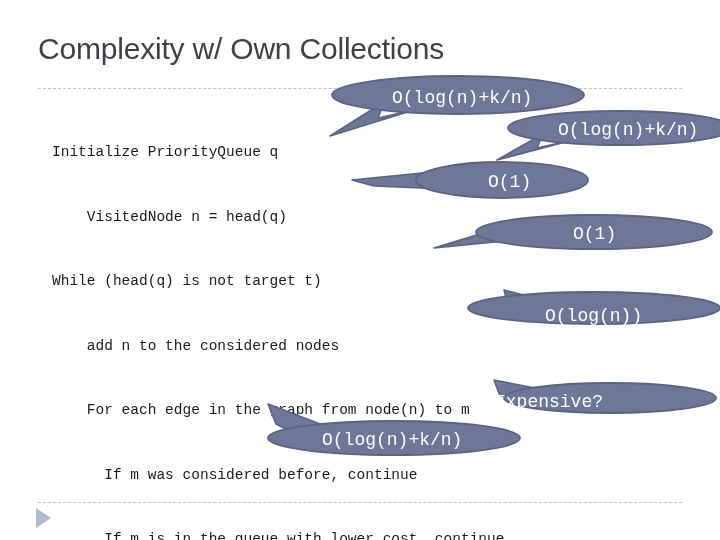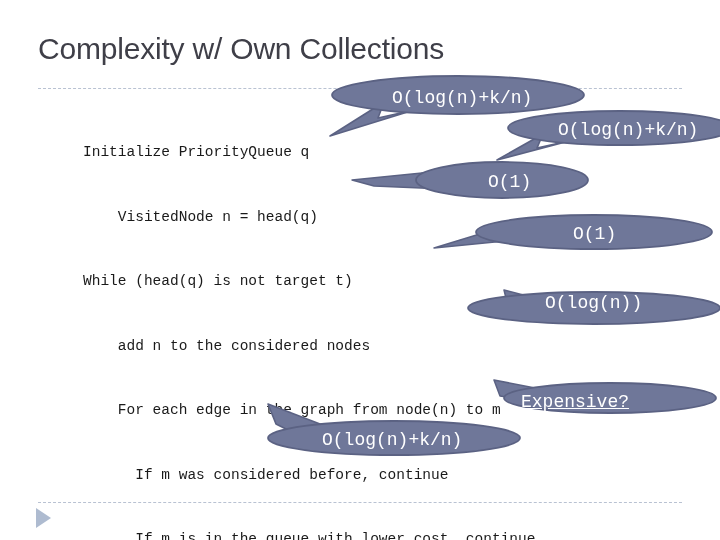--- a/index.html
+++ b/index.html
@@ -58,21 +58,20 @@
     font-family: "Liberation Mono", "DejaVu Sans Mono", monospace;
     font-size: 14.5px;
     line-height: 21.5px;
     color: #1a1a1a;
     white-space: pre;
     z-index: 1;
   }
   .code-line {
     white-space: pre;
     height: 21.5px;
-    margin-left: 31px;
   }
 
   
   .callout {
     position: absolute;
     z-index: 3;
   }
   .callout svg {
     display: block;
     overflow: visible;
@@ -146,29 +145,29 @@
     </svg>
   </div>
   <div class="callout-label" style="left:573px; top:224px;">O(1)</div>
 
   <div class="callout" style="left:462px; top:286px;">
     <svg width="262" height="52" viewBox="0 0 262 52">
       <path d="M 42 4 L 96 18 L 70 24 L 46 20 Z" fill="#6f7799" stroke="#5b6283" stroke-width="1.5" stroke-linejoin="round"></path>
       <ellipse cx="132" cy="22" rx="126" ry="16" fill="#6f7799" stroke="#5b6283" stroke-width="1.8"></ellipse>
     </svg>
   </div>
-  <div class="callout-label" style="left:545px; top:293px;">O(log(n))</div>
+  <div class="callout-label" style="left:545px; top:306px;">O(log(n))</div>
 
   <div class="callout" style="left:488px; top:374px;">
     <svg width="232" height="52" viewBox="0 0 232 52">
       <path d="M 6 6 L 78 20 L 40 26 L 12 22 Z" fill="#6f7799" stroke="#5b6283" stroke-width="1.5" stroke-linejoin="round"></path>
       <ellipse cx="122" cy="24" rx="106" ry="15" fill="#6f7799" stroke="#5b6283" stroke-width="1.8"></ellipse>
     </svg>
   </div>
-  <div class="callout-label" style="left:521px; top:392px;text-decoration:underline;">Expensive?</div>
+  <div class="callout-label" style="left:495px; top:392px;">Expensive?</div>
 
   <div class="callout" style="left:262px; top:400px;">
     <svg width="262" height="62" viewBox="0 0 262 62">
       <path d="M 6 4 L 84 34 L 42 38 L 14 24 Z" fill="#6f7799" stroke="#5b6283" stroke-width="1.6" stroke-linejoin="round"></path>
       <ellipse cx="132" cy="38" rx="126" ry="17" fill="#6f7799" stroke="#5b6283" stroke-width="1.8"></ellipse>
     </svg>
   </div>
   <div class="callout-label" style="left:322px; top:430px;">O(log(n)+k/n)</div>
 
 </div>

